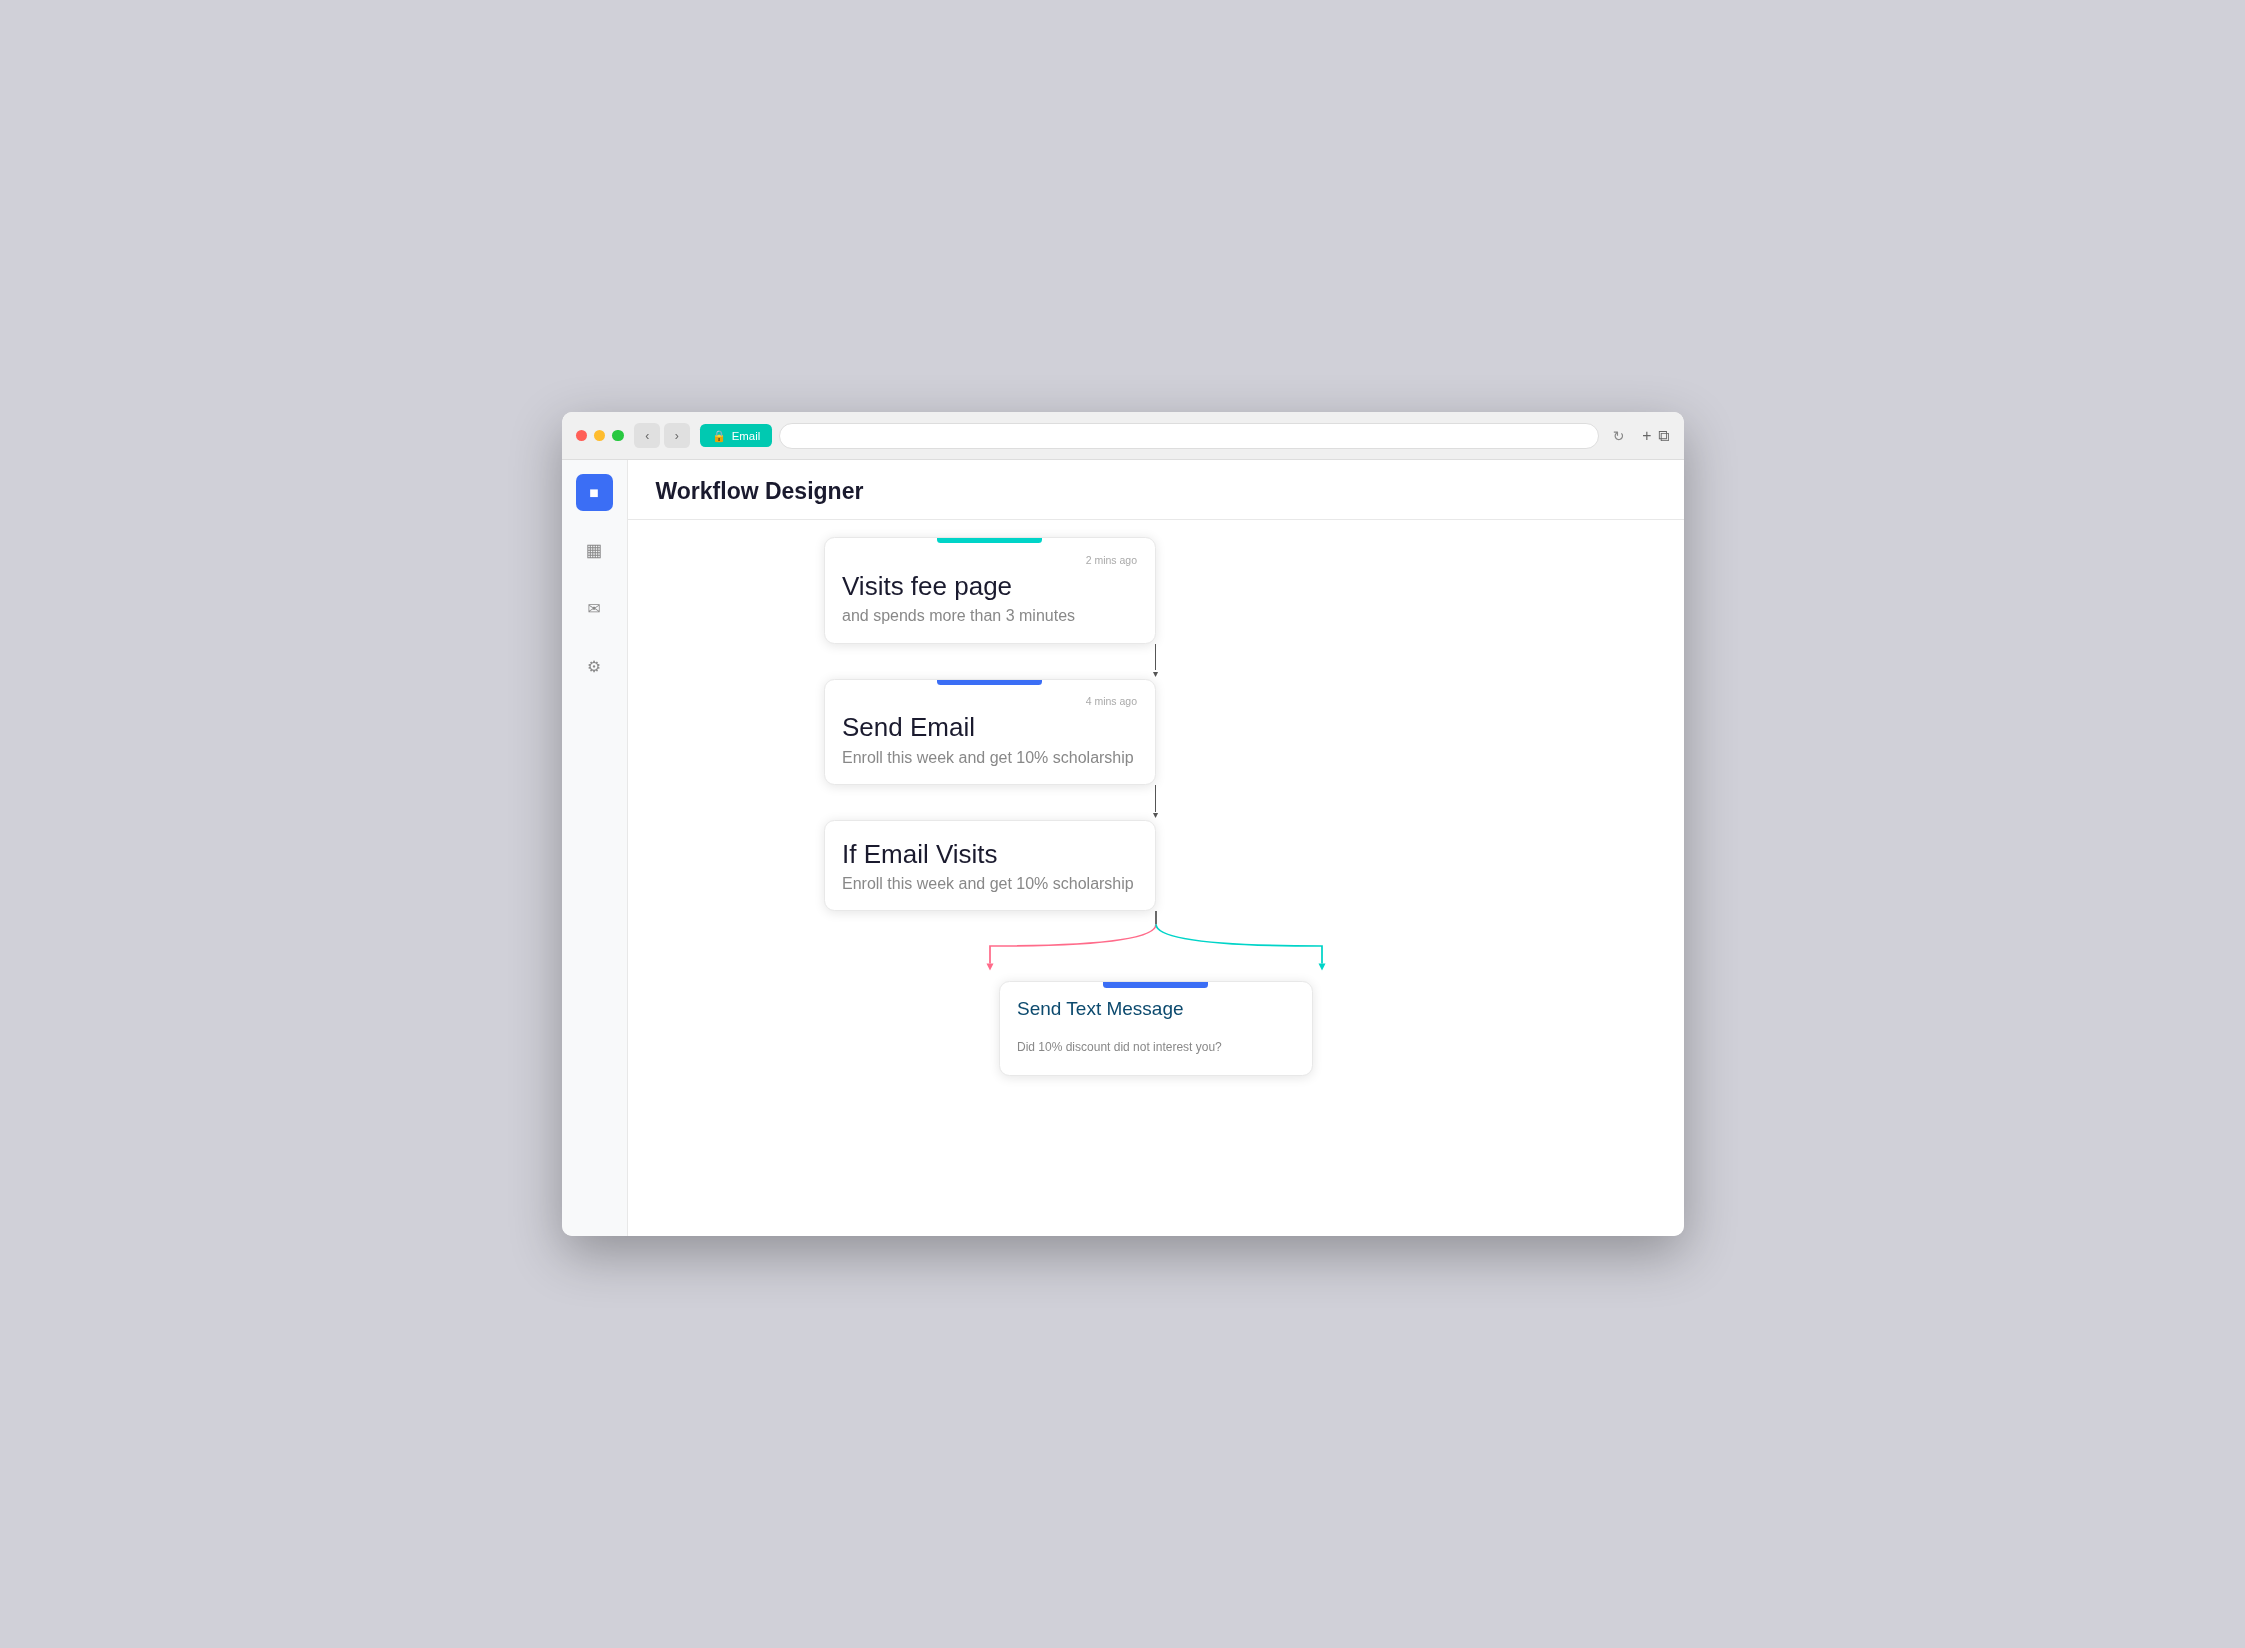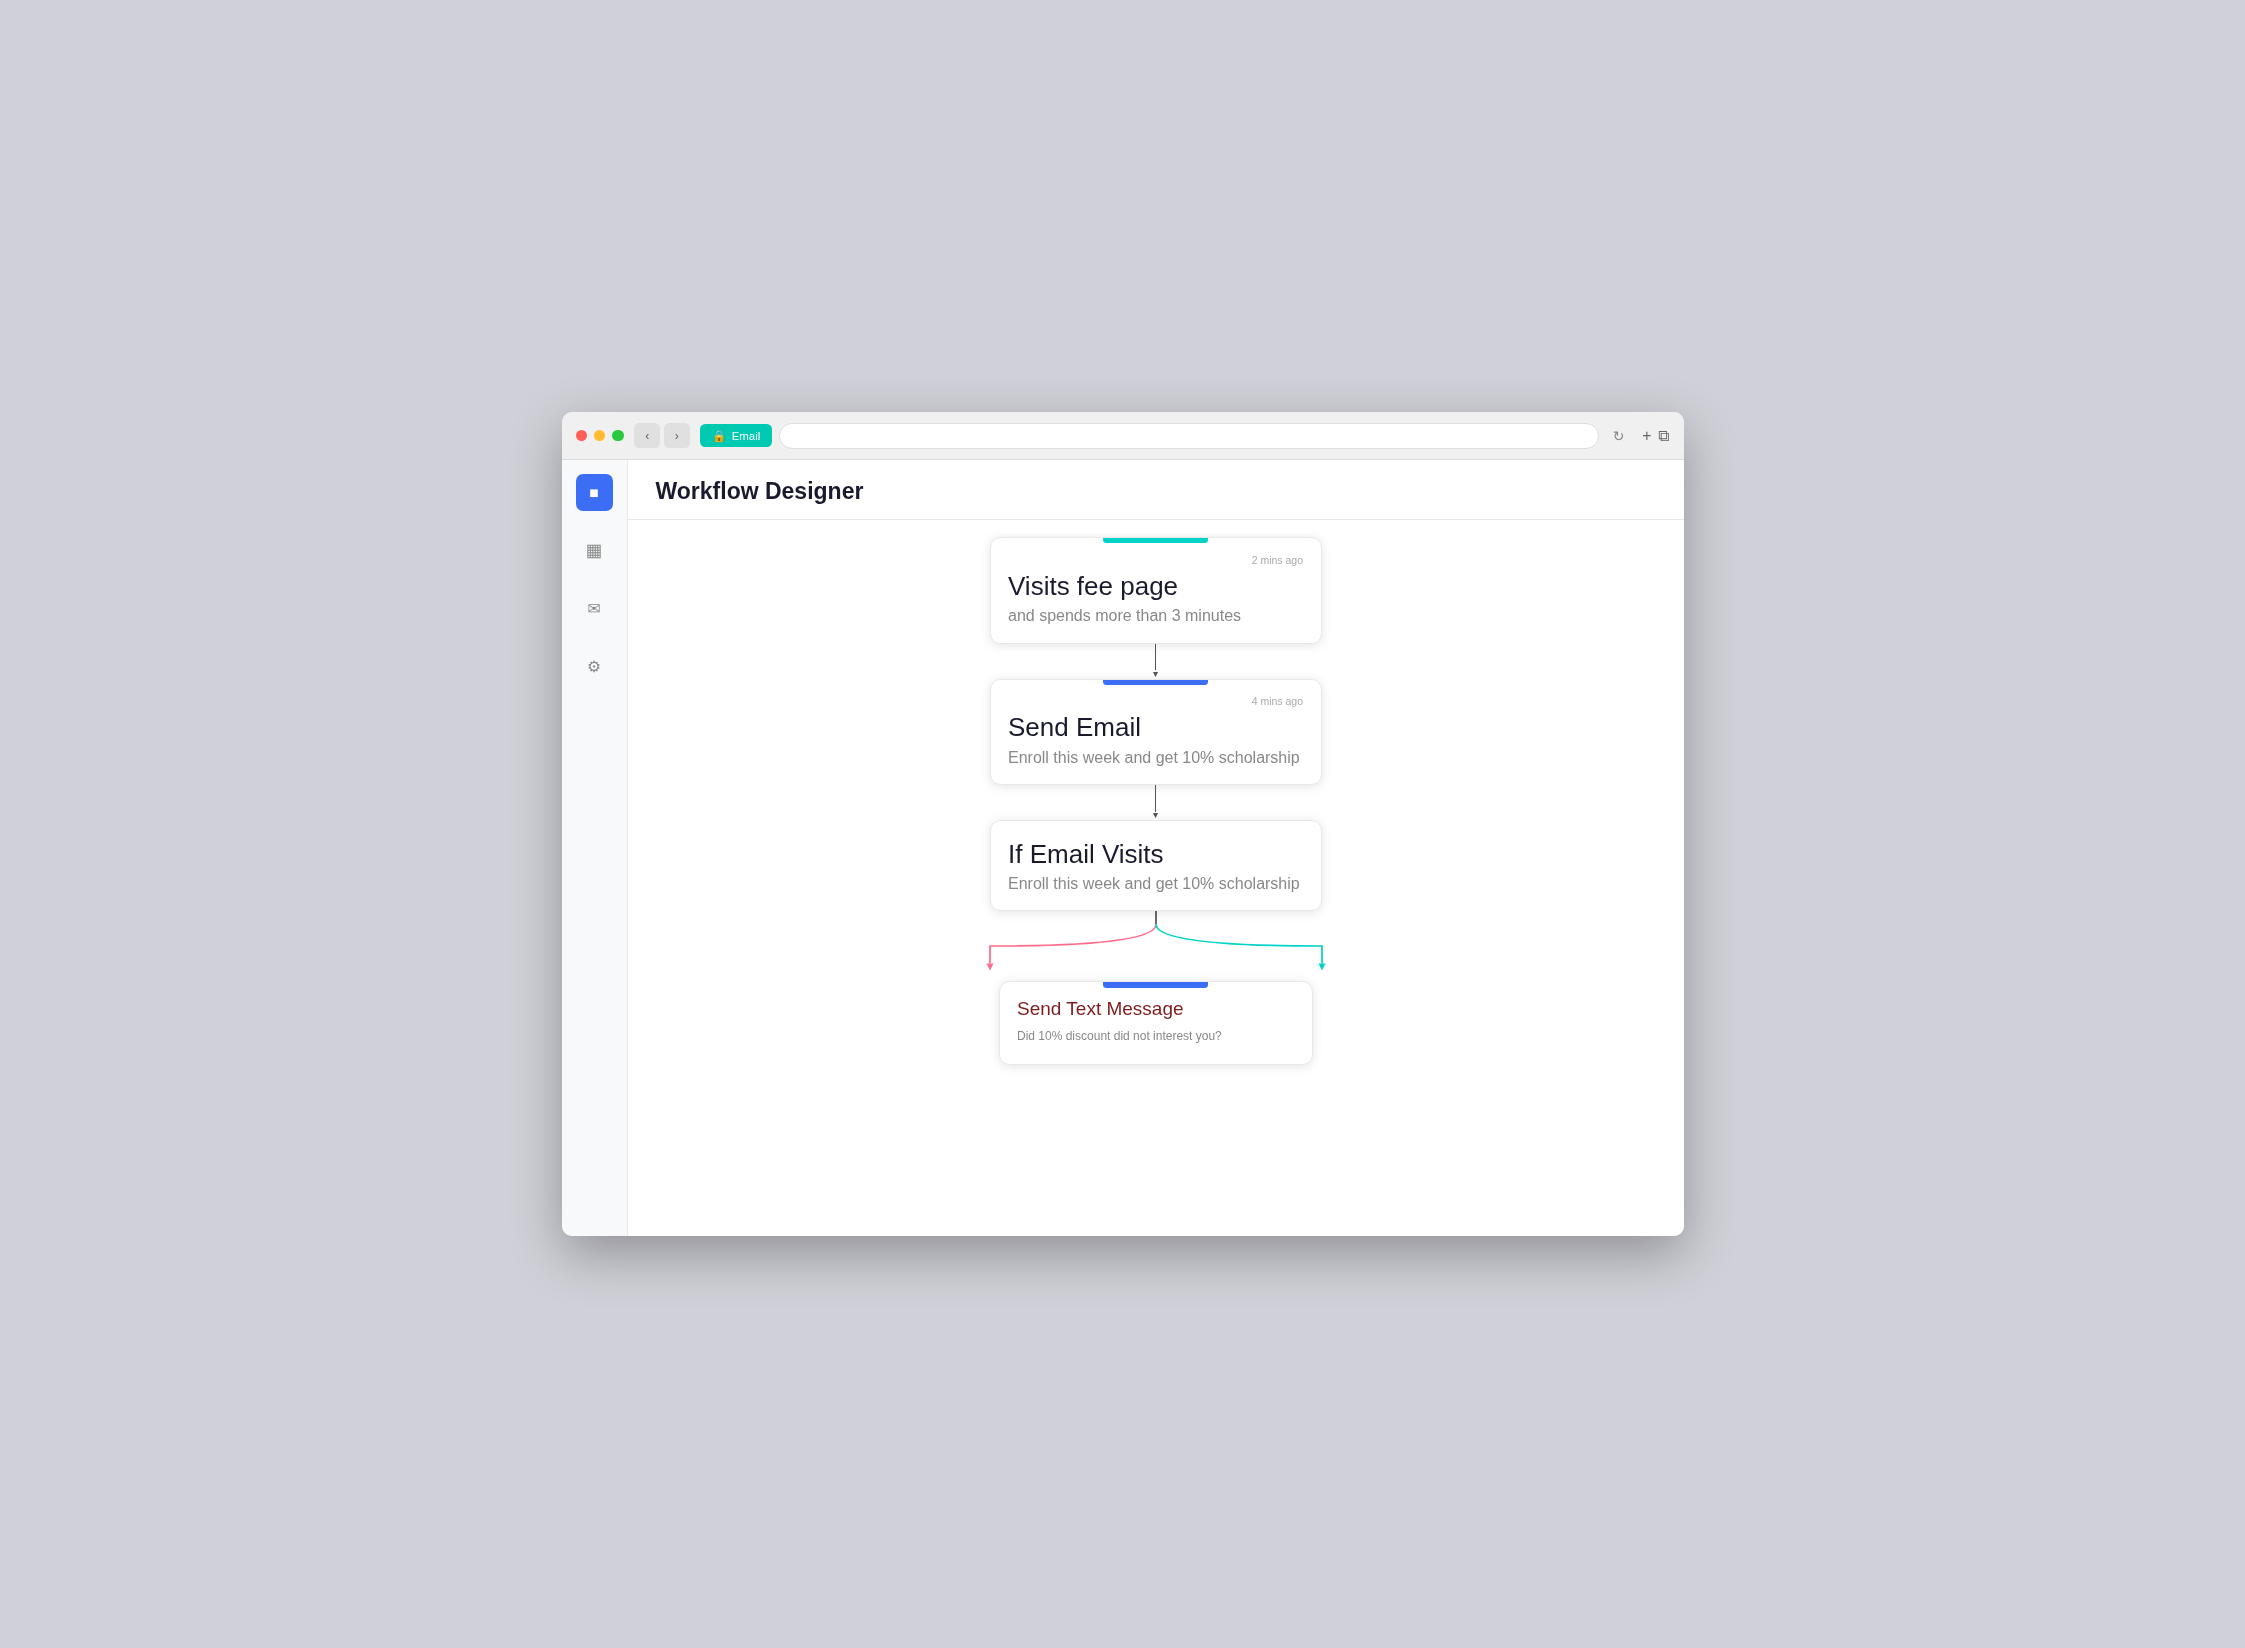--- a/index.html
+++ b/index.html
@@ -188,21 +188,20 @@
       padding: 17.5px 35px 35px;
       display: flex;
       flex-direction: column;
       align-items: center;
     }
 
     
     .workflow-chain {
       display: flex;
       flex-direction: column;
-      align-items: center;
       width: 100%;
       max-width: 664px;
     }
 
     .workflow-card {
       width: 332px;
       background: white;
       border-radius: 10.5px;
       box-shadow: 0 1.7px 10.5px rgba(0,0,0,0.1);
       overflow: hidden;
@@ -290,22 +289,22 @@
       border: 0.9px solid #e8e8e8;
     }
 
     .branch-card-body {
       padding: 10.5px 17.5px 21px;
     }
 
     .branch-card-title {
       font-size: 19px;
       font-weight: 500;
-      color: #7f1d1d;
-      margin-bottom: 9px;
+      color: #0c4a6e;
+      margin-bottom: 20px;
     }
 
     .branch-card-subtitle {
       font-size: 12px;
       color: #888;
     }
 
     
     .branch-svg {
       width: 664px;

